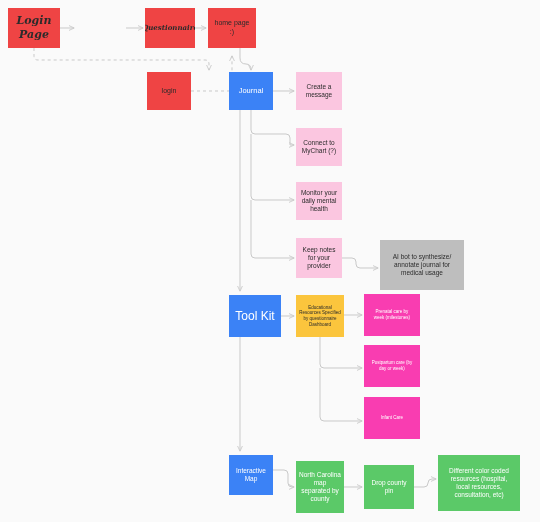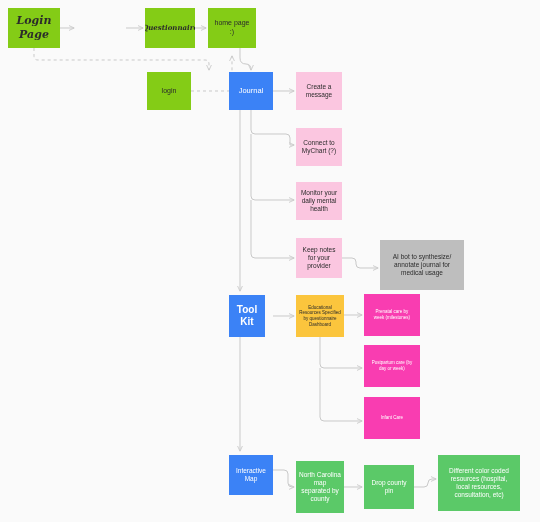--- a/index.html
+++ b/index.html
@@ -31,21 +31,21 @@
     box-sizing: border-box;
     display: flex;
     align-items: center;
     justify-content: center;
     text-align: center;
     line-height: 1.25;
     white-space: pre-line;
     overflow: hidden;
   }
   .node-purple {
-    background: #84cc16;
+    background: #ef4444;
     color: #2b2b2b;
   }
   .node-blue {
     background: #3b82f6;
     color: #ffffff;
   }
   .node-pink {
     background: #FBC6E0;
     color: #2b2b2b;
   }
@@ -142,21 +142,21 @@
 health</div>
 
   <div class="node node-pink" style="left:296px;top:238px;width:46px;height:40px;font-size:6.5px;">Keep notes
 for your
 provider</div>
 
   <div class="node node-gray" style="left:380px;top:240px;width:84px;height:50px;font-size:6.5px;">AI bot to synthesize/
 annotate journal for
 medical usage</div>
 
-  <div class="node node-blue" style="left:229px;top:295px;width:36px;height:42px;font-size:10px;font-weight:bold;">Tool Kit</div>
+  <div class="node node-blue" style="left:229px;top:295px;width:52px;height:42px;font-size:12px;">Tool Kit</div>
 
   <div class="node node-yellow" style="left:296px;top:295px;width:48px;height:42px;font-size:4.5px;">Educational
 Resources Specified
 by questionnaire
 Dashboard</div>
 
   <div class="node node-magenta" style="left:364px;top:294px;width:56px;height:42px;font-size:4.5px;">Prenatal care by
 week (milestones)</div>
 
   <div class="node node-magenta" style="left:364px;top:345px;width:56px;height:42px;font-size:4.5px;">Postpartum care (by

